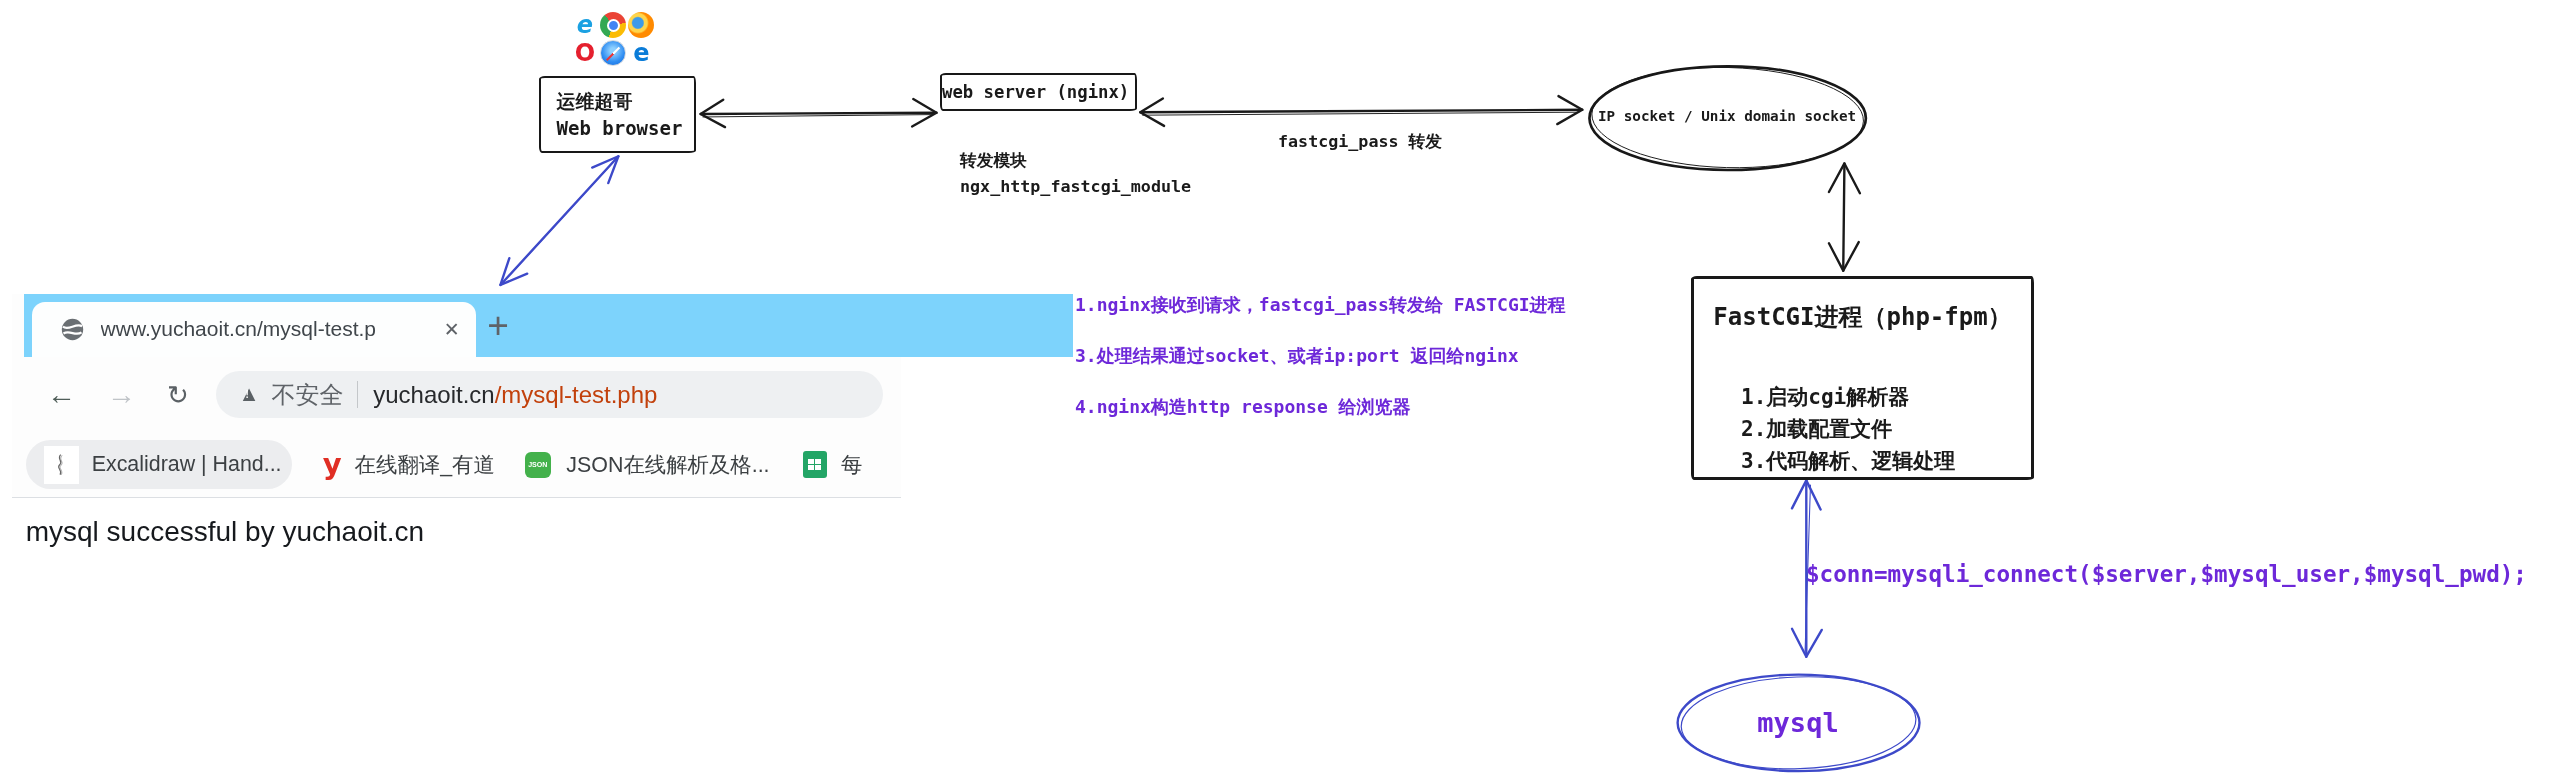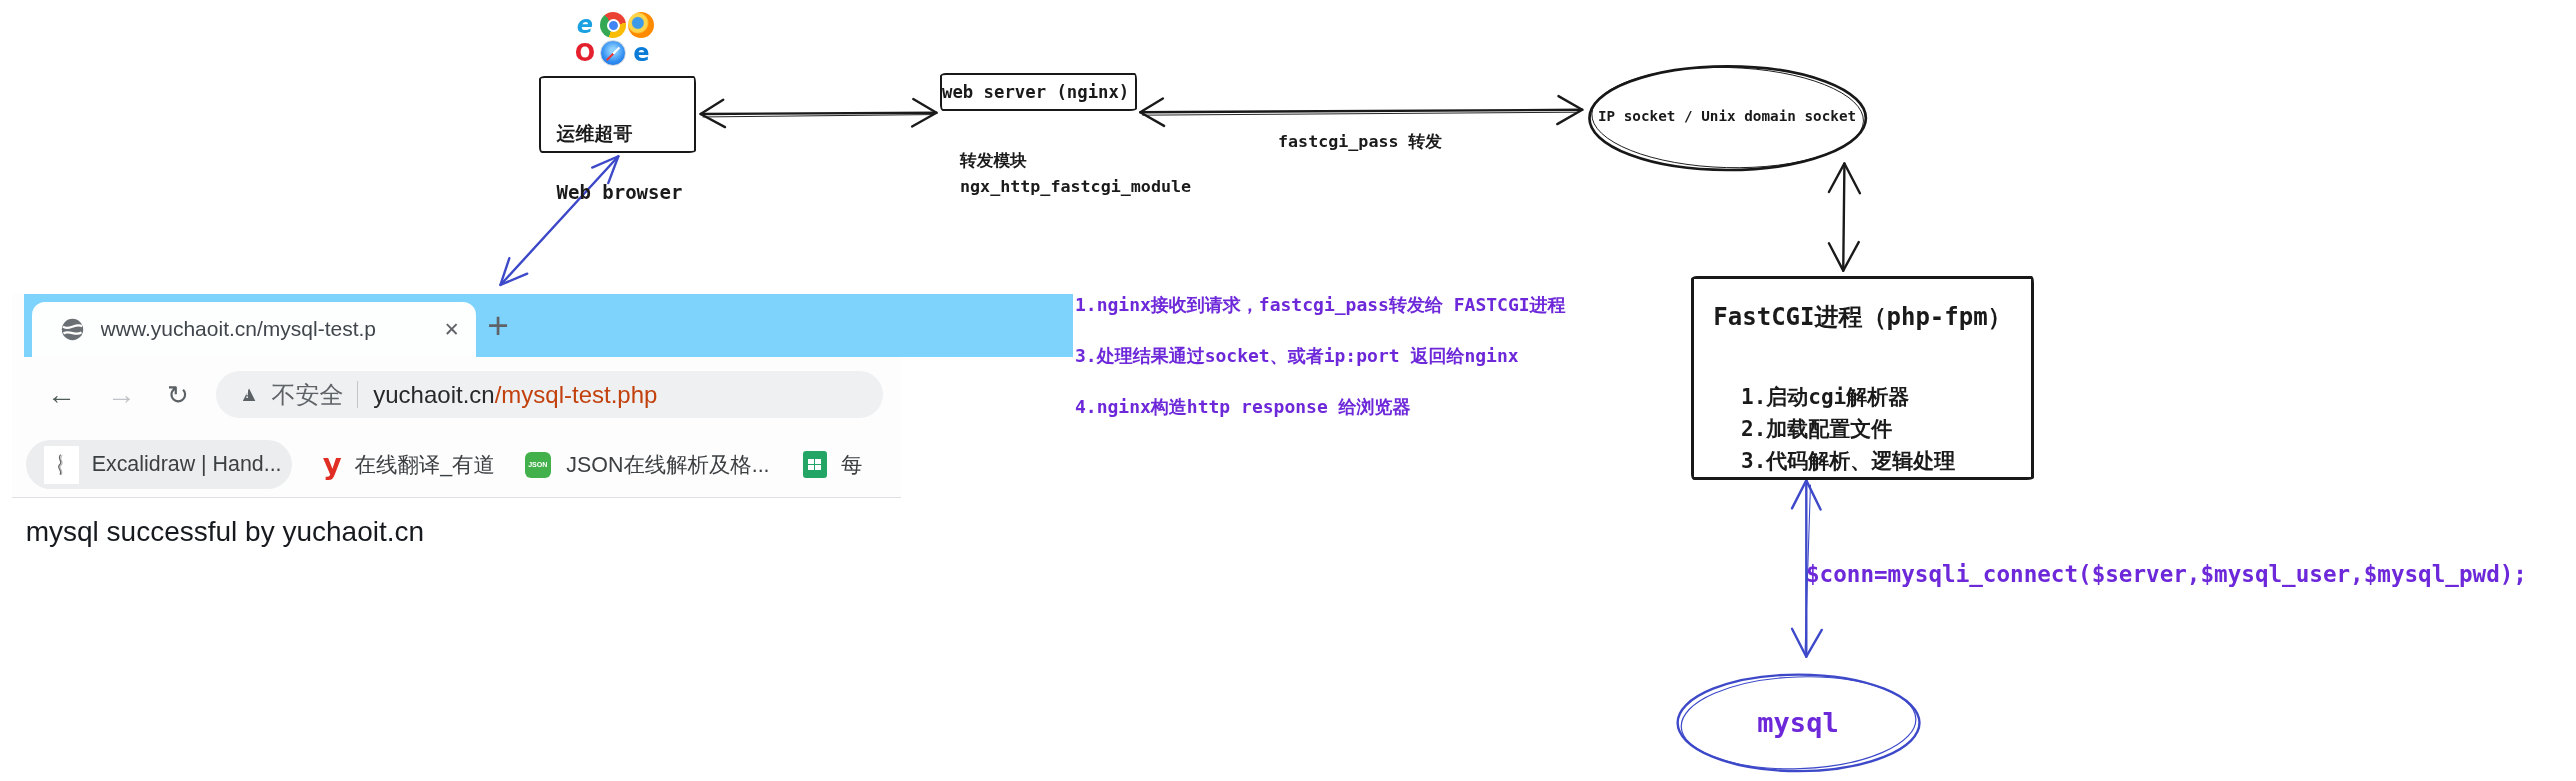--- a/index.html
+++ b/index.html
@@ -24,21 +24,21 @@
                     background:#4285f4;border:2.4px solid #fff;box-sizing:border-box;}
   .bi-firefox{border-radius:50%;background:radial-gradient(circle at 38% 42%,#3d9ae8 0 24%,#ffd54b 30% 42%,#ff8a00 50% 76%,#e65c00 100%);}
   .bi-opera{color:#e5202e;}
   .bi-safari{border-radius:50%;background:radial-gradient(circle at 50% 40%,#8ed0ff 0 15%,#2f8df2 60%,#1668d9 100%);
              border:1.2px solid #d7dade;position:relative;box-sizing:border-box;}
   .bi-safari::after{content:"";position:absolute;left:11.3px;top:3.6px;width:2.4px;height:18px;
                     background:linear-gradient(#fff 50%,#e33 50%);transform:rotate(45deg);}
   .bi-edge{color:#0a7cd8;}
 
   #web-browser-box{left:539px;top:76px;width:157px;height:77px;padding:9.5px 0 0 15.5px;}
-  #web-browser-box .line{font-size:19px;line-height:27px;margin-top:32px;}
+  #web-browser-box .line{font-size:19px;line-height:27px;}
   #nginx-box{left:940px;top:73px;width:197px;height:38px;display:flex;align-items:center;justify-content:flex-start;}
   #nginx-box .line{font-size:17.3px;}
   #nginx-note{left:960px;top:147px;font-size:16.7px;line-height:26px;}
   #fastcgi-pass-label{left:1278px;top:130px;font-size:16.7px;}
   #socket-label{left:1589px;top:108px;width:276px;text-align:center;font-size:14.3px;}
   #fastcgi-box{left:1691px;top:276px;width:343px;height:204px;border-width:3px;}
   #fastcgi-title{left:1691px;top:301px;width:343px;text-align:center;font-size:24px;}
   #fastcgi-items{left:1741px;top:381px;font-size:21px;line-height:32px;}
   #steps{left:1075px;top:295px;}
   .step{font-size:18px;line-height:20px;margin-bottom:31px;white-space:nowrap;}

